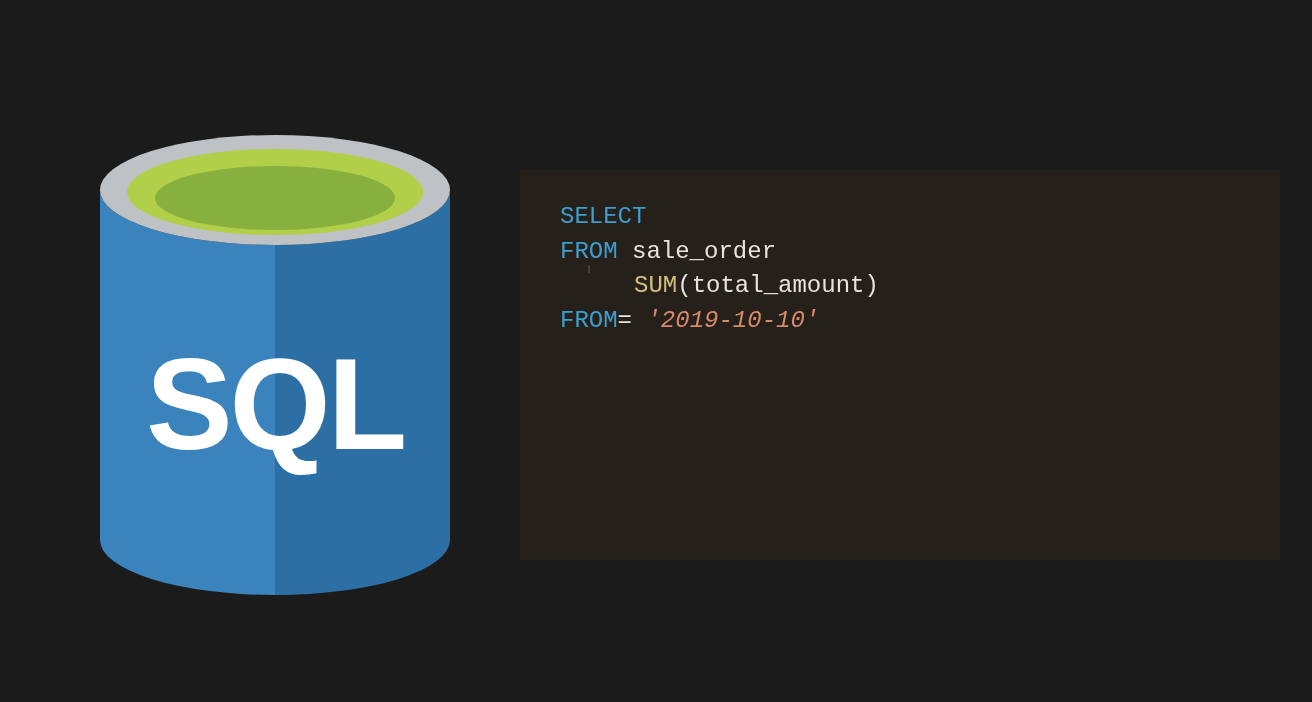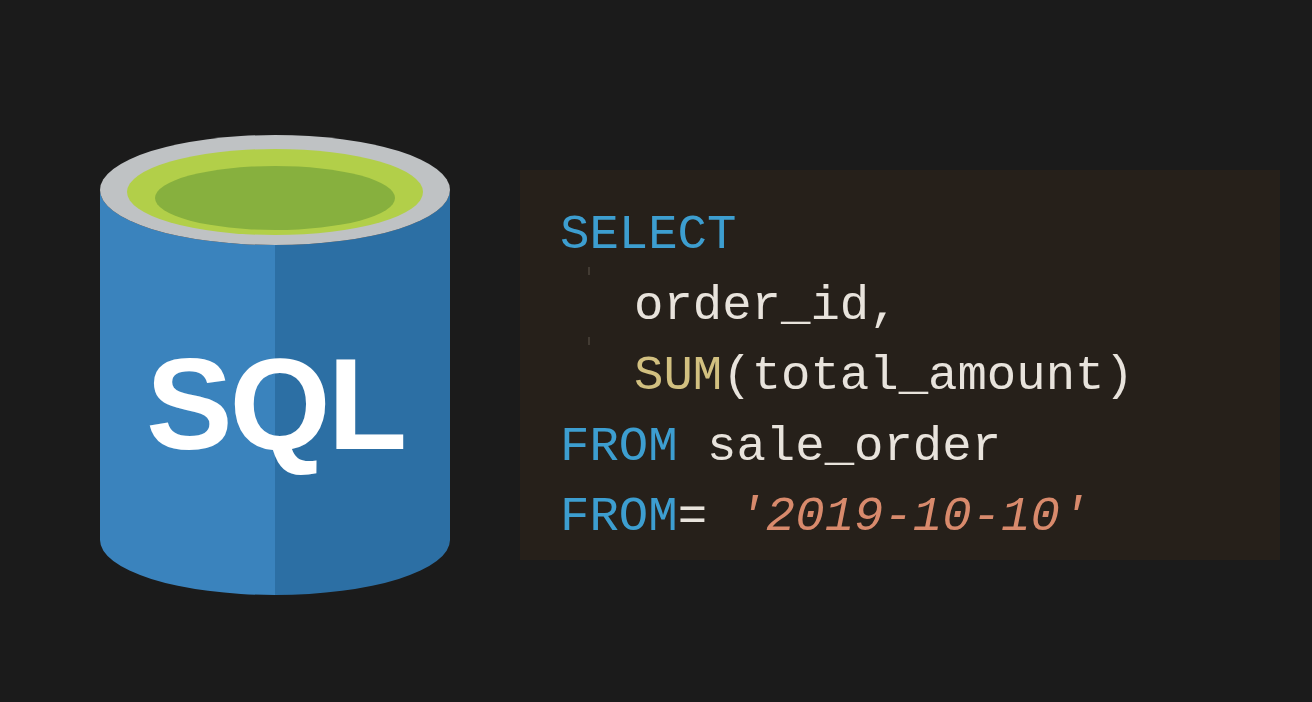--- a/index.html
+++ b/index.html
@@ -51,21 +51,21 @@
     width: 760px;
     height: 390px;
     background: #26201a;
     box-sizing: border-box;
     padding: 30px 20px 30px 40px;
   }
 
   .code-line {
     display: flex;
     align-items: flex-start;
-    font-size: 49px;
+    font-size: 24px;
     line-height: 1.44;
     color: #e8e3dc;
     white-space: pre;
   }
 
   .indent-wrapper {
     position: relative;
     display: inline-block;
     width: 74px; 
   }
@@ -117,33 +117,29 @@
     </svg>
     <div class="db-label">SQL</div>
   </div>
 
   <div class="code-container">
 
     <div class="code-line">
       <span class="tok-keyword">SELECT</span>
     </div>
 
-    <div class="code-line indent-guide">
-      <span class="indent-wrapper"></span>
-      <span class="tok-plain">order_id,</span>
+
+
+    <div class="code-line">
+      <span class="tok-keyword">FROM</span><span class="tok-plain"> sale_order</span>
     </div>
-
 
     <div class="code-line indent-guide">
       <span class="indent-wrapper"></span>
       <span class="tok-func">SUM</span><span class="tok-punc">(</span><span class="tok-plain">total_amount</span><span class="tok-punc">)</span>
-    </div>
-
-    <div class="code-line">
-      <span class="tok-keyword">FROM</span><span class="tok-plain"> sale_order</span>
     </div>
 
     <div class="code-line">
       <span class="tok-keyword">FROM</span><span class="tok-punc">=</span><span class="tok-plain"> </span><span class="tok-string">'2019-10-10'</span>
     </div>
 
   </div>
 
 </div>
 

